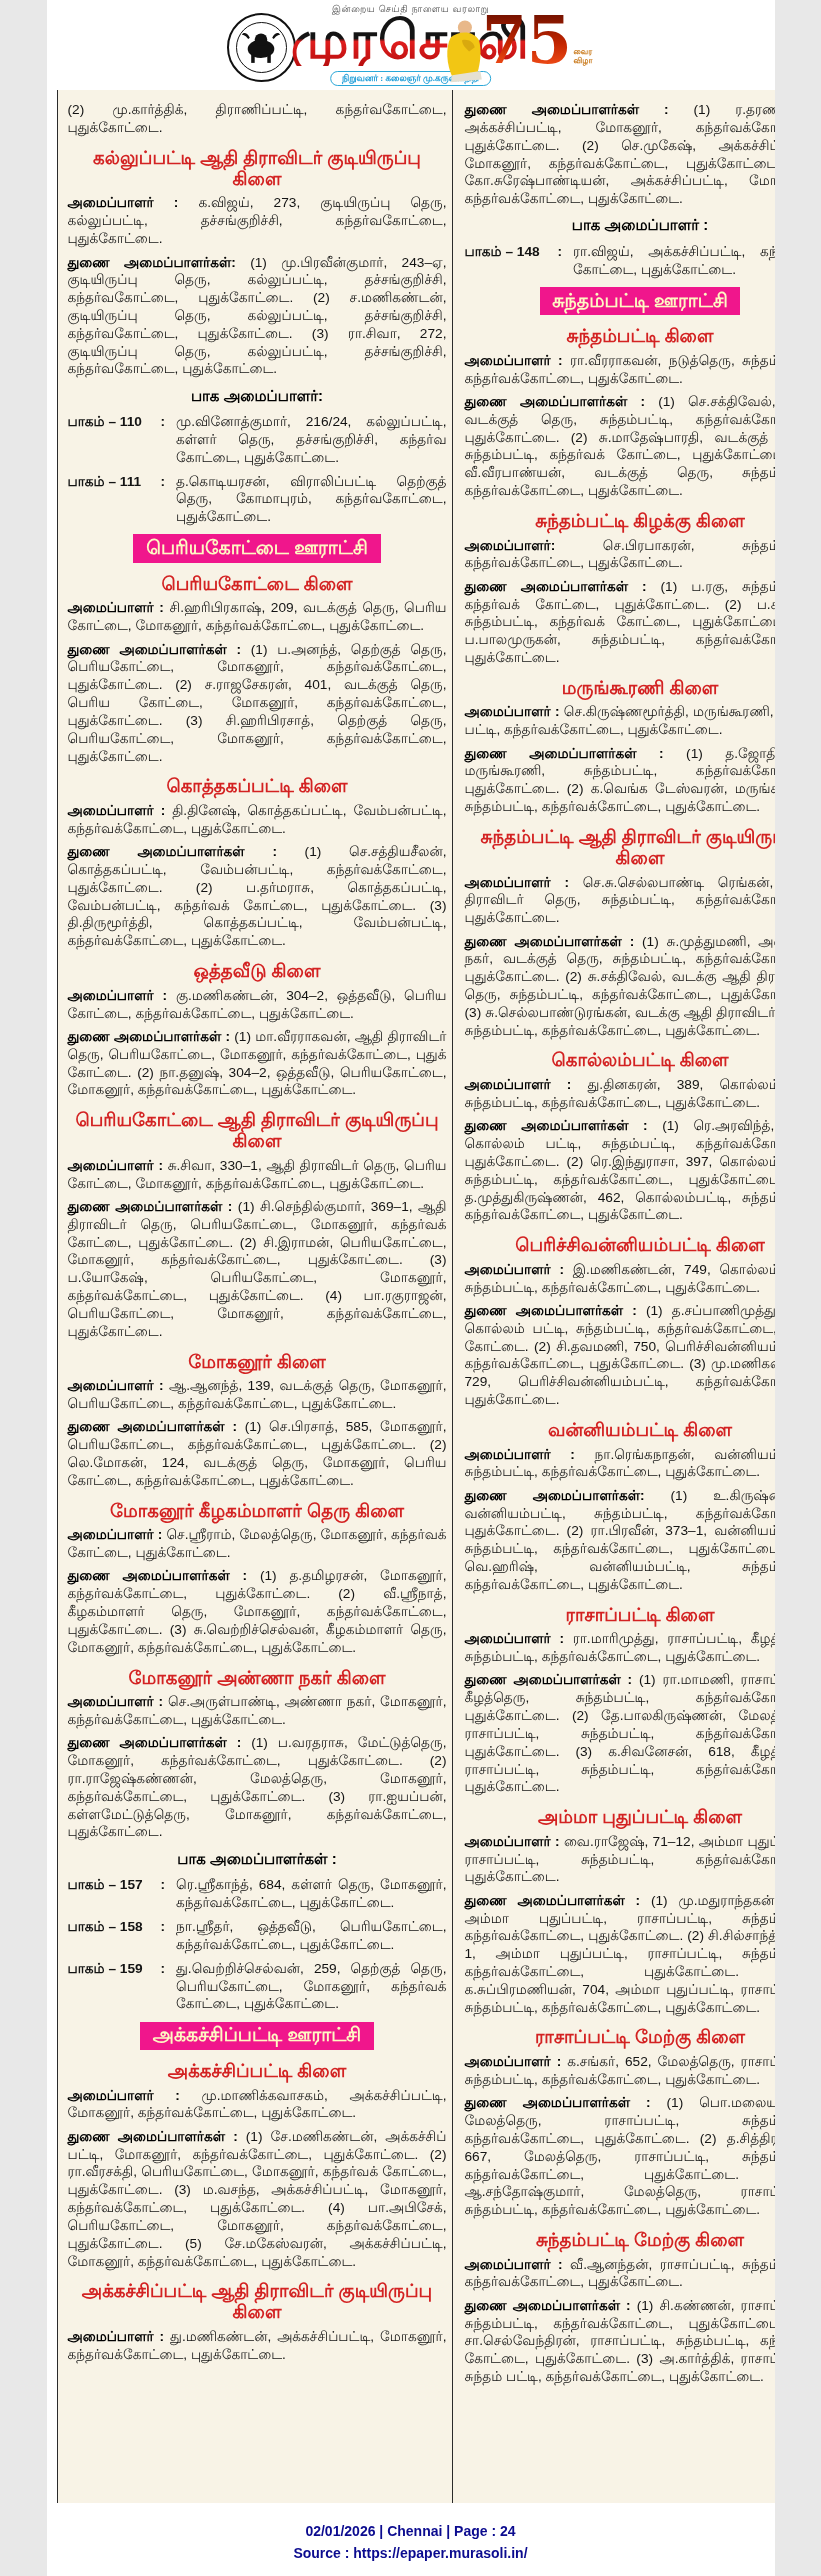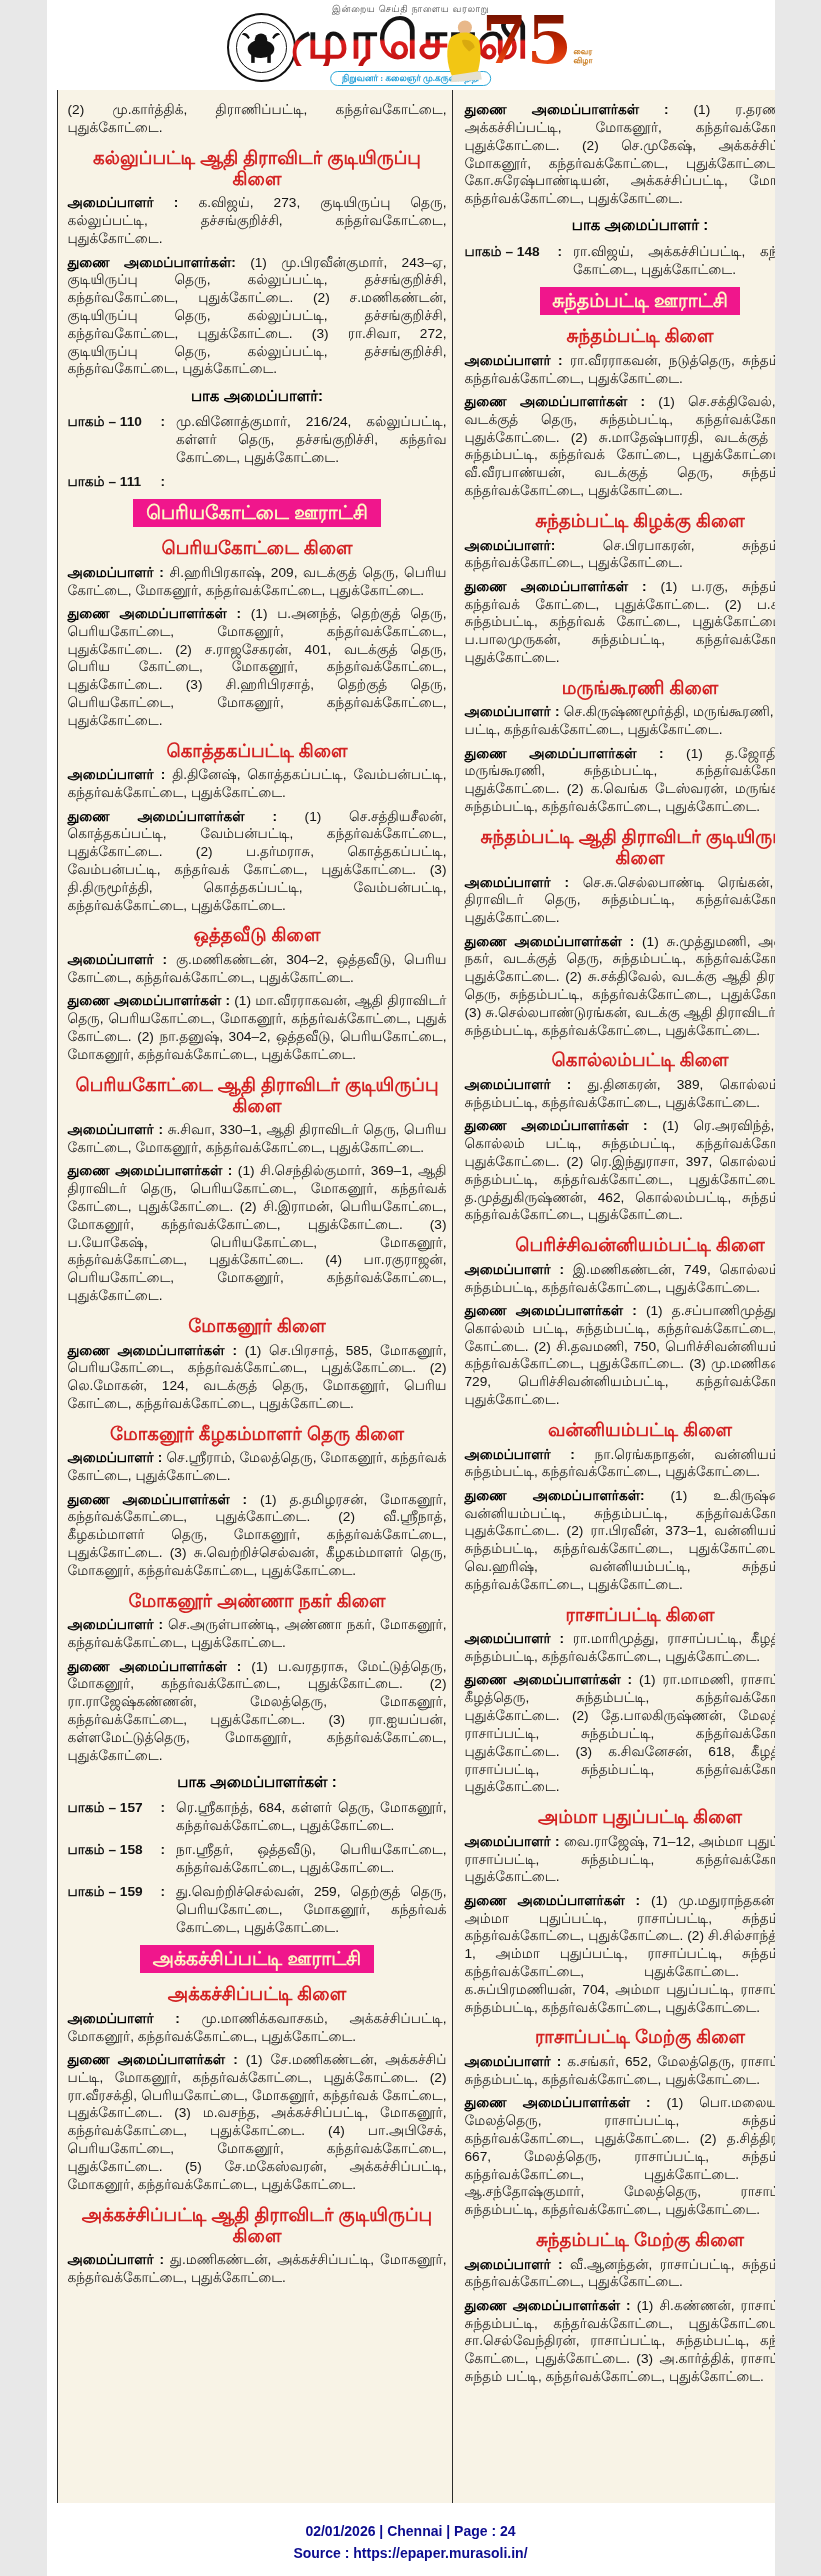--- a/index.html
+++ b/index.html
@@ -109,35 +109,37 @@
         <p class="body-p"><b>துணை அமைப்பாளர்கள்: </b>(1) மு.பிரவீன்குமார், 243–ஏ, குடியிருப்பு தெரு, கல்லுப்பட்டி, தச்சங்குறிச்சி, கந்தர்வகோட்டை, புதுக்கோட்டை. (2) ச.மணிகண்டன், குடியிருப்பு தெரு, கல்லுப்பட்டி, தச்சங்குறிச்சி, கந்தர்வகோட்டை, புதுக்கோட்டை. (3) ரா.சிவா, 272, குடியிருப்பு தெரு, கல்லுப்பட்டி, தச்சங்குறிச்சி, கந்தர்வகோட்டை, புதுக்கோட்டை.</p>
         <div class="sub-h">பாக அமைப்பாளர்:</div>
         <div class="part-row">
           <span class="part-label">பாகம் – 110</span>
           <span class="part-colon">:</span>
           <span class="part-text">மு.வினோத்குமார், 216/24, கல்லுப்பட்டி, கள்ளர் தெரு, தச்சங்குறிச்சி, கந்தர்வ கோட்டை, புதுக்கோட்டை.</span>
         </div>
         <div class="part-row">
           <span class="part-label">பாகம் – 111</span>
           <span class="part-colon">:</span>
+          <span class="part-text">த.கொடியரசன், விராலிப்பட்டி தெற்குத் தெரு, கோமாபுரம், கந்தர்வகோட்டை, புதுக்கோட்டை.</span>
         </div>
         <div class="banner banner-pink">பெரியகோட்டை ஊராட்சி</div>
         <div class="sec-h">பெரியகோட்டை கிளை</div>
         <p class="body-p"><b>அமைப்பாளர் : </b>சி.ஹரிபிரகாஷ், 209, வடக்குத் தெரு, பெரிய கோட்டை, மோகனூர், கந்தர்வக்கோட்டை, புதுக்கோட்டை.</p>
         <p class="body-p"><b>துணை அமைப்பாளர்கள் : </b>(1) ப.அனந்த், தெற்குத் தெரு, பெரியகோட்டை, மோகனூர், கந்தர்வக்கோட்டை, புதுக்கோட்டை. (2) ச.ராஜசேகரன், 401, வடக்குத் தெரு, பெரிய கோட்டை, மோகனூர், கந்தர்வக்கோட்டை, புதுக்கோட்டை. (3) சி.ஹரிபிரசாத், தெற்குத் தெரு, பெரியகோட்டை, மோகனூர், கந்தர்வக்கோட்டை, புதுக்கோட்டை.</p>
         <div class="sec-h">கொத்தகப்பட்டி கிளை</div>
         <p class="body-p"><b>அமைப்பாளர் : </b>தி.தினேஷ், கொத்தகப்பட்டி, வேம்பன்பட்டி, கந்தர்வக்கோட்டை, புதுக்கோட்டை.</p>
         <p class="body-p"><b>துணை அமைப்பாளர்கள் : </b>(1) செ.சத்தியசீலன், கொத்தகப்பட்டி, வேம்பன்பட்டி, கந்தர்வக்கோட்டை, புதுக்கோட்டை. (2) ப.தர்மராசு, கொத்தகப்பட்டி, வேம்பன்பட்டி, கந்தர்வக் கோட்டை, புதுக்கோட்டை. (3) தி.திருமூர்த்தி, கொத்தகப்பட்டி, வேம்பன்பட்டி, கந்தர்வக்கோட்டை, புதுக்கோட்டை.</p>
         <div class="sec-h">ஒத்தவீடு கிளை</div>
         <p class="body-p"><b>அமைப்பாளர் : </b>கு.மணிகண்டன், 304–2, ஒத்தவீடு, பெரிய கோட்டை, கந்தர்வக்கோட்டை, புதுக்கோட்டை.</p>
         <p class="body-p"><b>துணை அமைப்பாளர்கள் : </b>(1) மா.வீரராகவன், ஆதி திராவிடர் தெரு, பெரியகோட்டை, மோகனூர், கந்தர்வக்கோட்டை, புதுக் கோட்டை. (2) நா.தனுஷ், 304–2, ஒத்தவீடு, பெரியகோட்டை, மோகனூர், கந்தர்வக்கோட்டை, புதுக்கோட்டை.</p>
         <div class="sec-h">பெரியகோட்டை ஆதி திராவிடர் குடியிருப்பு கிளை</div>
         <p class="body-p"><b>அமைப்பாளர் : </b>சு.சிவா, 330–1, ஆதி திராவிடர் தெரு, பெரிய கோட்டை, மோகனூர், கந்தர்வக்கோட்டை, புதுக்கோட்டை.</p>
         <p class="body-p"><b>துணை அமைப்பாளர்கள் : </b>(1) சி.செந்தில்குமார், 369–1, ஆதி திராவிடர் தெரு, பெரியகோட்டை, மோகனூர், கந்தர்வக் கோட்டை, புதுக்கோட்டை. (2) சி.இராமன், பெரியகோட்டை, மோகனூர், கந்தர்வக்கோட்டை, புதுக்கோட்டை. (3) ப.யோகேஷ், பெரியகோட்டை, மோகனூர், கந்தர்வக்கோட்டை, புதுக்கோட்டை. (4) பா.ரகுராஜன், பெரியகோட்டை, மோகனூர், கந்தர்வக்கோட்டை, புதுக்கோட்டை.</p>
         <div class="sec-h">மோகனூர் கிளை</div>
+        <p class="body-p"><b>அமைப்பாளர் : </b>ஆ.ஆனந்த், 139, வடக்குத் தெரு, மோகனூர், பெரியகோட்டை, கந்தர்வக்கோட்டை, புதுக்கோட்டை.</p>
         <p class="body-p"><b>துணை அமைப்பாளர்கள் : </b>(1) செ.பிரசாத், 585, மோகனூர், பெரியகோட்டை, கந்தர்வக்கோட்டை, புதுக்கோட்டை. (2) லெ.மோகன், 124, வடக்குத் தெரு, மோகனூர், பெரிய கோட்டை, கந்தர்வக்கோட்டை, புதுக்கோட்டை.</p>
         <div class="sec-h">மோகனூர் கீழகம்மாளர் தெரு கிளை</div>
         <p class="body-p"><b>அமைப்பாளர் : </b>செ.ஸ்ரீராம், மேலத்தெரு, மோகனூர், கந்தர்வக் கோட்டை, புதுக்கோட்டை.</p>
         <p class="body-p"><b>துணை அமைப்பாளர்கள் : </b>(1) த.தமிழரசன், மோகனூர், கந்தர்வக்கோட்டை, புதுக்கோட்டை. (2) வீ.ஸ்ரீநாத், கீழகம்மாளர் தெரு, மோகனூர், கந்தர்வக்கோட்டை, புதுக்கோட்டை. (3) சு.வெற்றிச்செல்வன், கீழகம்மாளர் தெரு, மோகனூர், கந்தர்வக்கோட்டை, புதுக்கோட்டை.</p>
         <div class="sec-h">மோகனூர் அண்ணா நகர் கிளை</div>
         <p class="body-p"><b>அமைப்பாளர் : </b>செ.அருள்பாண்டி, அண்ணா நகர், மோகனூர், கந்தர்வக்கோட்டை, புதுக்கோட்டை.</p>
         <p class="body-p"><b>துணை அமைப்பாளர்கள் : </b>(1) ப.வரதராசு, மேட்டுத்தெரு, மோகனூர், கந்தர்வக்கோட்டை, புதுக்கோட்டை. (2) ரா.ராஜேஷ்கண்ணன், மேலத்தெரு, மோகனூர், கந்தர்வக்கோட்டை, புதுக்கோட்டை. (3) ரா.ஐயப்பன், கள்ளமேட்டுத்தெரு, மோகனூர், கந்தர்வக்கோட்டை, புதுக்கோட்டை.</p>
         <div class="sub-h">பாக அமைப்பாளர்கள் :</div>
         <div class="part-row">
           <span class="part-label">பாகம் – 157</span>

